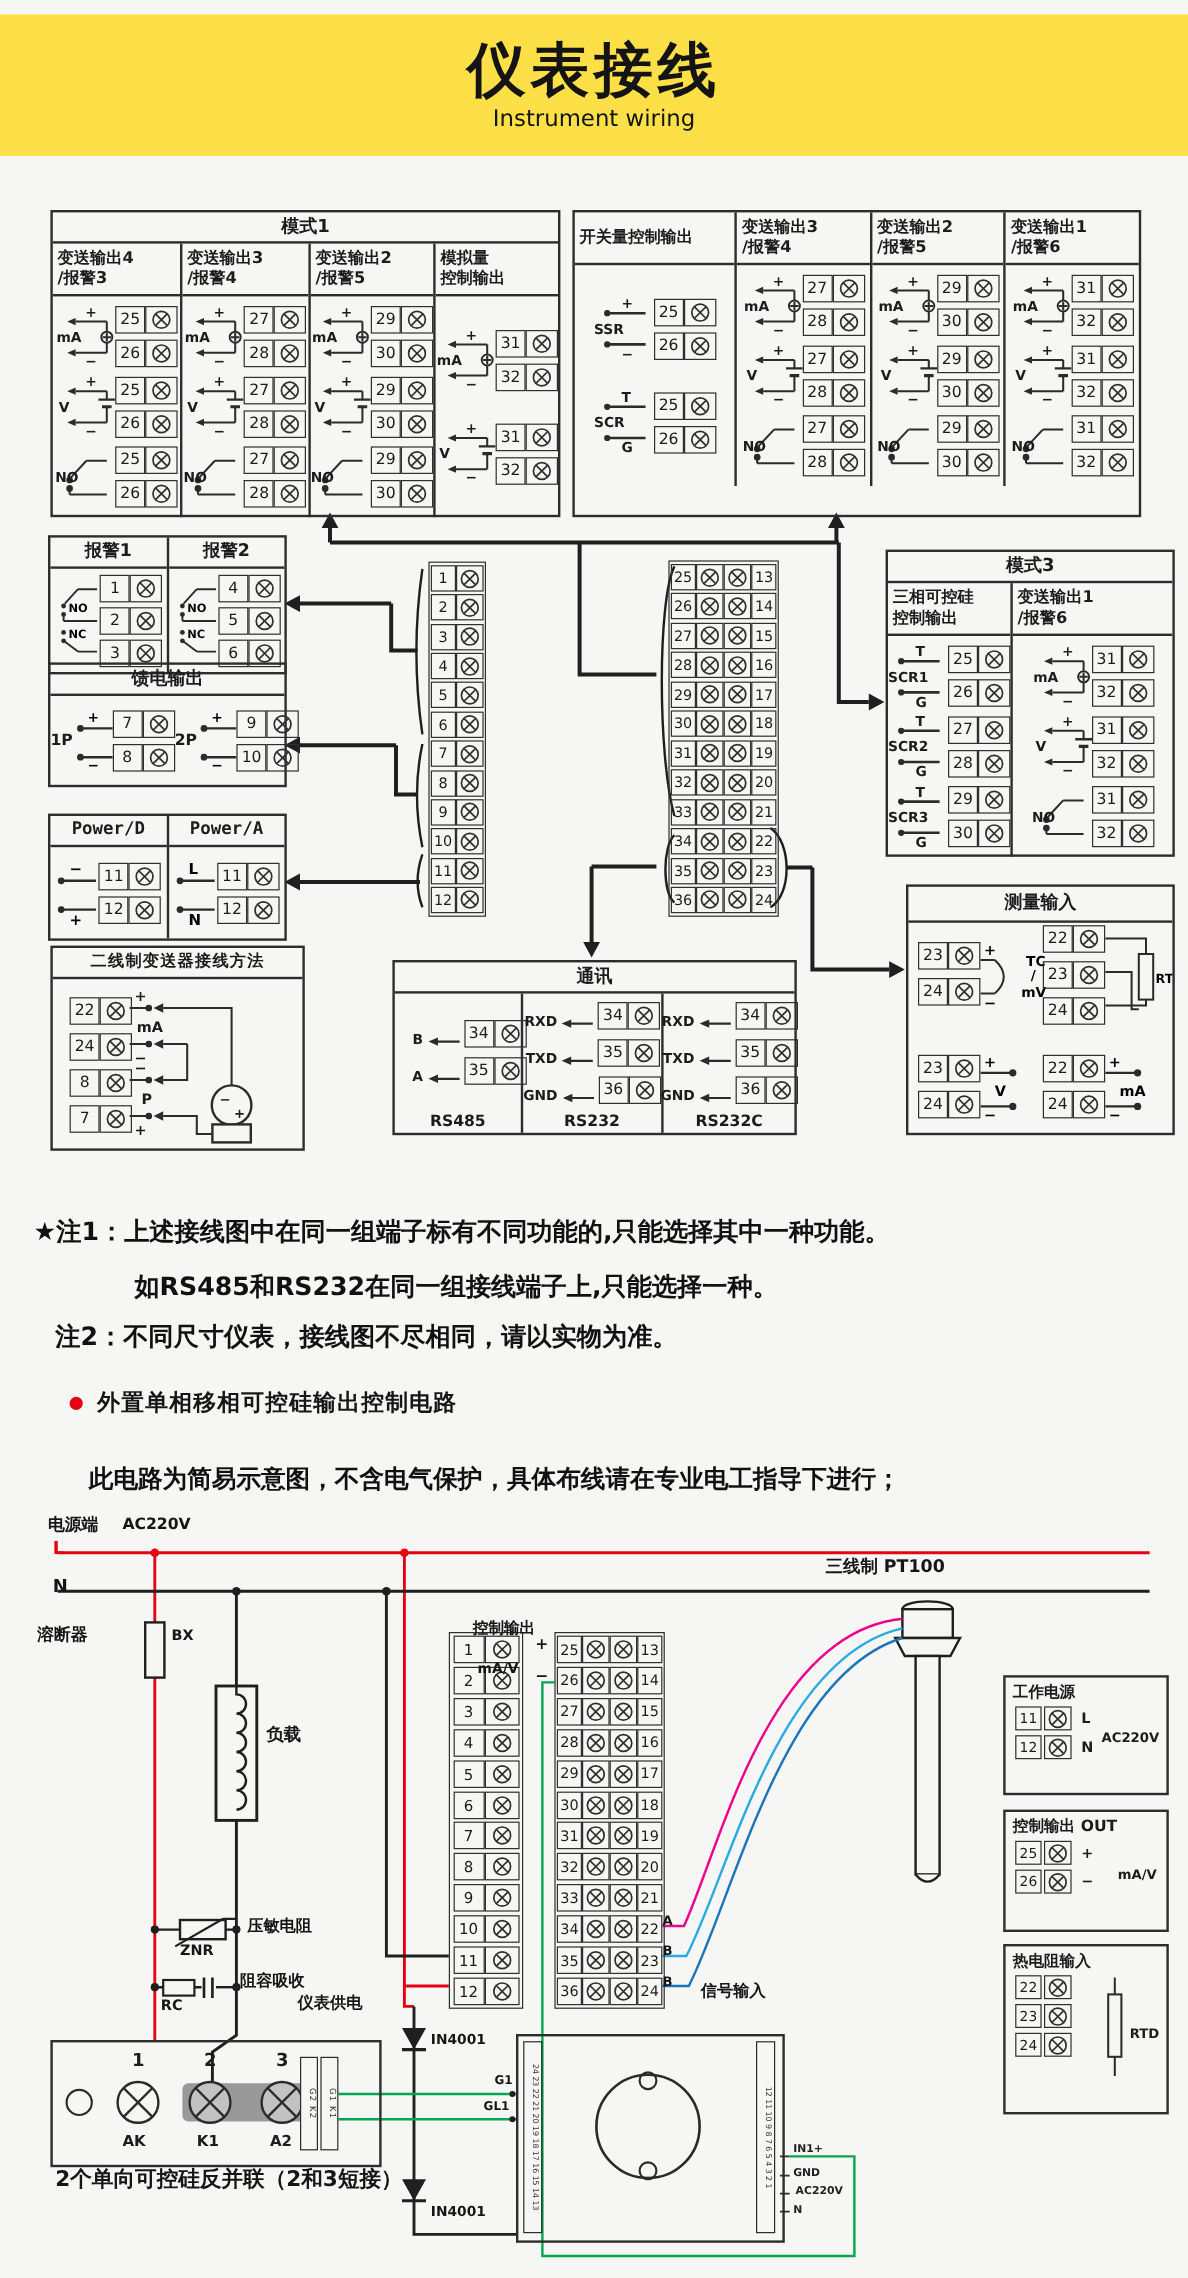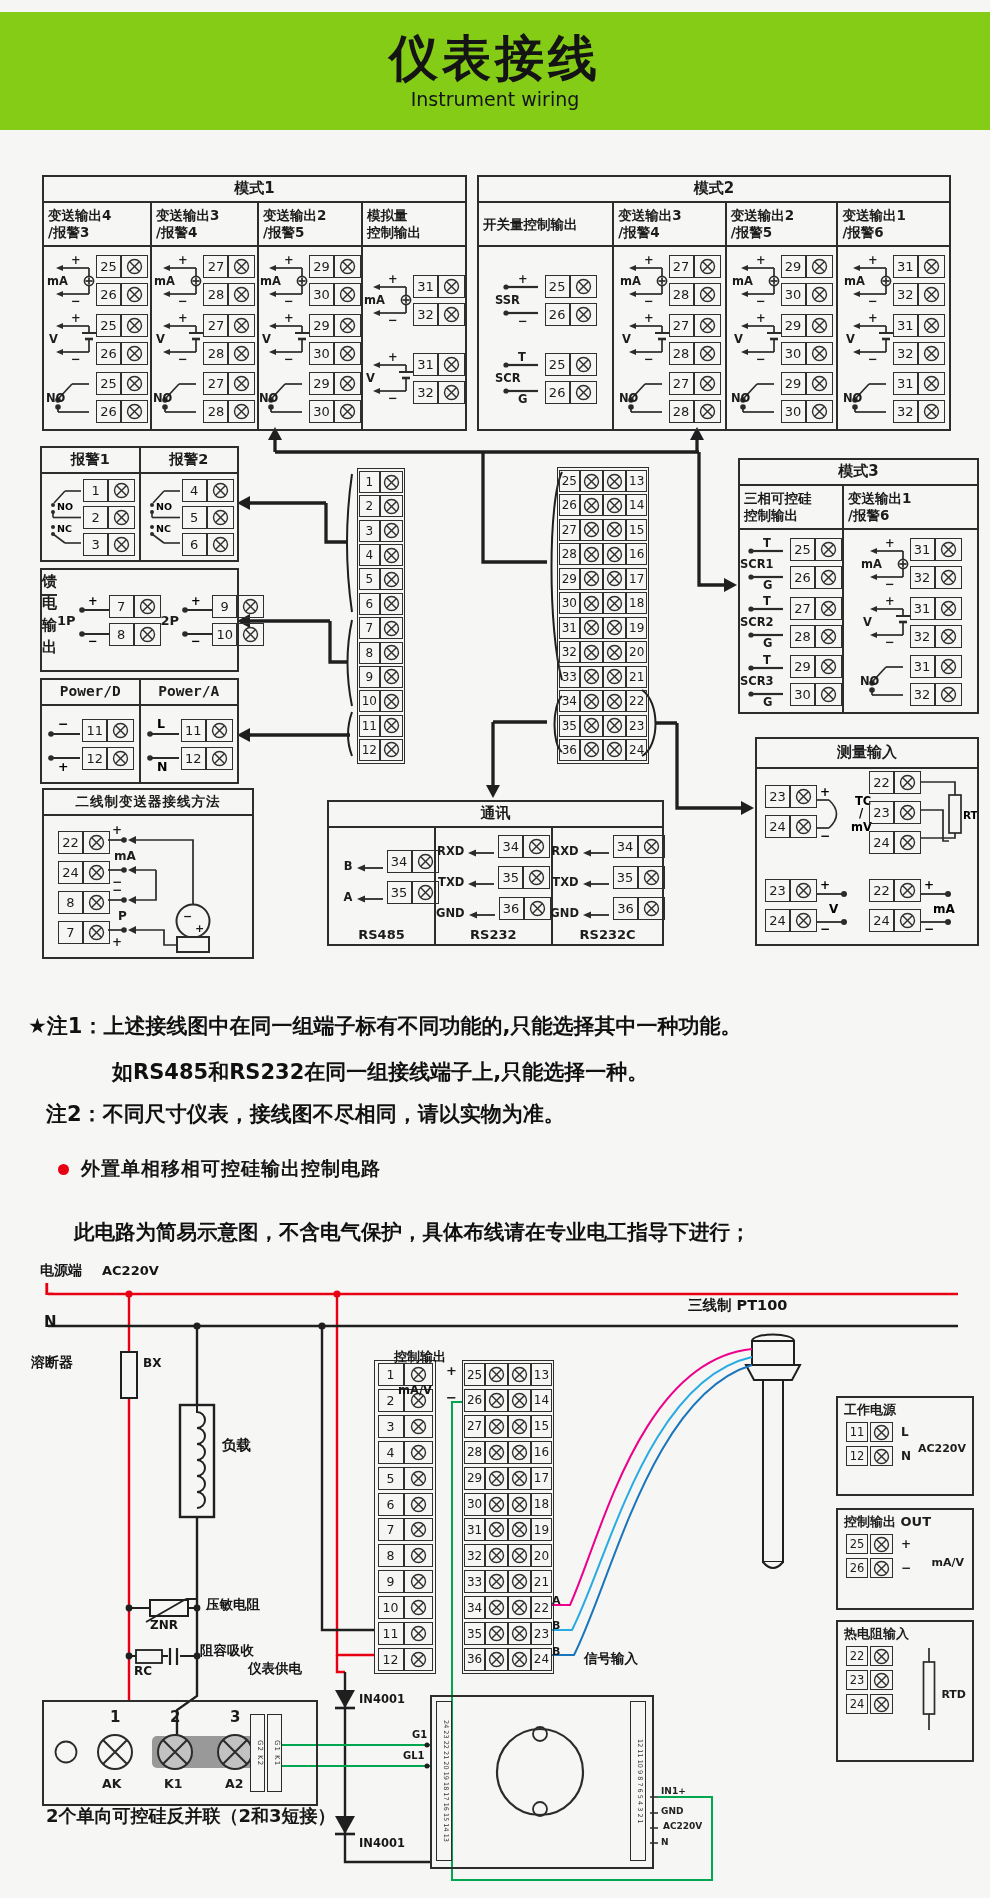--- a/index.html
+++ b/index.html
@@ -1,19 +1,19 @@
 <!DOCTYPE html>
 <html><head>
 <meta charset="utf-8">
 <style>
   html,body{margin:0;padding:0}
   body{width:990px;height:1898px;position:relative;background:#f6f6f5;
        font-family:"DejaVu Sans","Liberation Sans",sans-serif;color:#1c1c1c;overflow:hidden}
   
-  .banner{position:absolute;left:0;top:12px;width:990px;height:118px;background:#84cc16;text-align:center;z-index:2}
+  .banner{position:absolute;left:0;top:12px;width:990px;height:118px;background:#fde047;text-align:center;z-index:2}
   .banner .t{font-size:49px;font-weight:bold;letter-spacing:4px;padding-top:14px;color:#141414}
   .banner .s{font-size:19px;margin-top:-4px;color:#141414}
   
   .dbox{position:absolute;border:2.2px solid #2d2d2d;z-index:2;background:transparent}
   .dtitle{height:24px;line-height:22px;border-bottom:2px solid #2d2d2d;text-align:center;font-weight:bold;font-size:15px}
   .cols{display:flex;height:calc(100% - 24px)}
   .col{border-right:2px solid #2d2d2d;display:flex;flex-direction:column}
   .col:last-child{border-right:none}
   .chead{height:38px;border-bottom:2px solid #2d2d2d;font-size:13.5px;font-weight:600;line-height:1.25;padding:2px 4px;display:flex;flex-direction:column;justify-content:center}
   .groups{flex:1;display:flex;flex-direction:column;justify-content:space-evenly;align-items:center;padding:2px 0}
@@ -670,21 +670,20 @@
                   </svg>
                 </span>
               </span>
             </span>
           </div>
         </div>
       </div>
     </div>
   </div>
 <div class="dbox" id="mode2" style="left:477px;top:175px;width:470px;height:252px">
-    <div class="dtitle">模式2</div>
     <div class="cols">
       <div class="col" style="width:135px">
         <div class="chead">
           <div>开关量控制输出</div>
         </div>
         <div class="groups">
           <div class="grp">
             <svg class="gsym" width="50" height="54" viewBox="0 0 50 54">
     <text x="23" y="10">+</text>
     <circle cx="11" cy="14" r="2.6" style="fill:#2b2b2b;stroke:none"></circle>
@@ -1431,21 +1430,21 @@
                 <circle cx="9" cy="9" r="7.4" fill="none" stroke="#2f2f2f" stroke-width="1.5"></circle>
                 <line x1="4" y1="4" x2="14" y2="14" stroke="#2f2f2f" stroke-width="1.5"></line>
                 <line x1="14" y1="4" x2="4" y2="14" stroke="#2f2f2f" stroke-width="1.5"></line>
               </svg>
             </span>
           </span>
         </span>
       </div>
      </div>
   </div>
-<div class="dbox" id="feedbox" style="left:40px;top:568px;width:195px;height:100px;display:flex;flex-direction:row">
+<div class="dbox" id="feedbox" style="left:40px;top:552px;width:195px;height:100px;display:flex;flex-direction:column">
     <div class="dtitle">馈电输出</div>
     <div class="fbody">
       <div class="fgrp">
         <span class="fplab">1P</span>
         <svg width="32" height="52" viewBox="0 0 32 52">
     <text x="11" y="11" font-size="11.5" font-weight="bold">+</text>
     <circle cx="5" cy="16" r="2.8" fill="#2b2b2b"></circle>
           <line x1="5" y1="16" x2="32" y2="16" stroke="#2b2b2b" stroke-width="2"></line>
     <text x="11" y="51" font-size="11.5" font-weight="bold">−</text>
     <circle cx="5" cy="40" r="2.8" fill="#2b2b2b"></circle>

